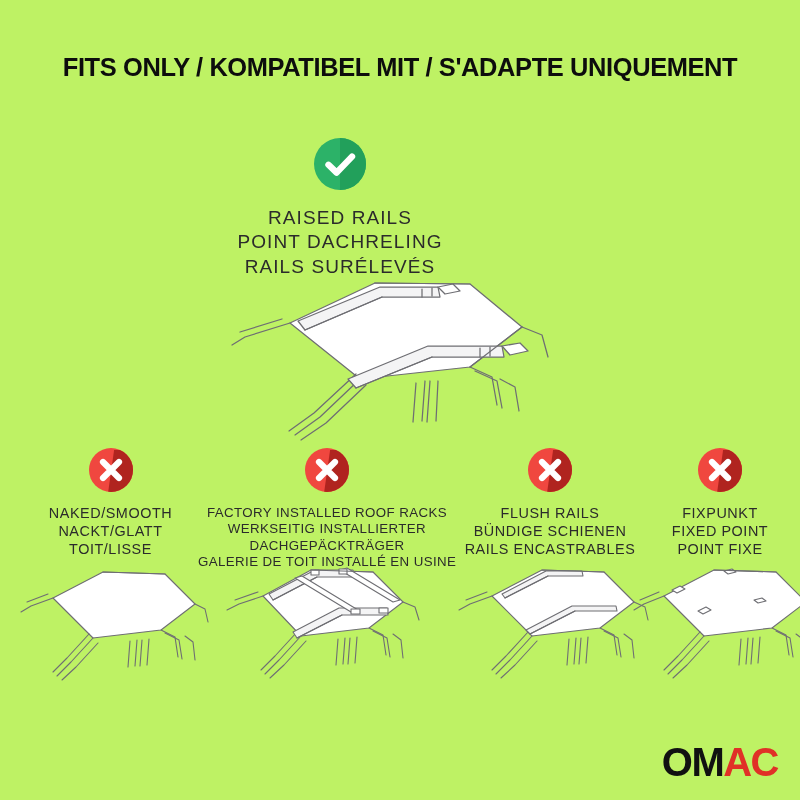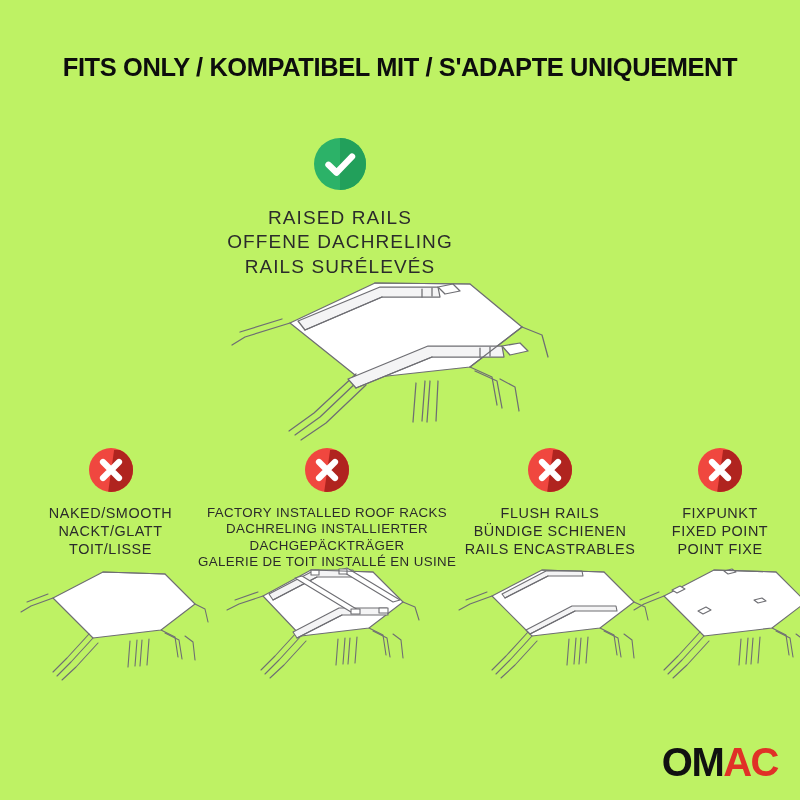--- a/index.html
+++ b/index.html
@@ -157,21 +157,21 @@
 
   <div class="main-block">
     <div class="badge ok">
       <div class="badge-shade"></div>
       <svg viewBox="0 0 52 52" aria-hidden="true">
         <path d="M14.5 26.8 L22.6 34.6 L38 18.6" fill="none" stroke="#ffffff" stroke-width="6.4" stroke-linecap="round" stroke-linejoin="round"></path>
       </svg>
     </div>
     <div class="label-group">
       <div class="label-line">RAISED RAILS</div>
-      <div class="label-line">OFFENE DACHRELING</div>
+      <div class="label-line">POINT DACHRELING</div>
       <div class="label-line">RAILS SURÉLEVÉS</div>
     </div>
   </div>
 
   <div class="main-illo">
     <svg viewBox="0 0 460 175" aria-hidden="true">
       <g fill="none" stroke="#6e6e73" stroke-width="1.25" stroke-linejoin="round" stroke-linecap="round">
 
         <path d="M120 48 L205 8 L300 9 L352 52 L300 92 L190 104 Z" fill="#ffffff"></path>
 
@@ -247,21 +247,21 @@
 
     <div class="cell cell-factory">
       <div class="badge no">
         <div class="badge-shade"></div>
         <svg viewBox="0 0 44 44" aria-hidden="true">
           <path d="M14 14 L30 30 M30 14 L14 30" fill="none" stroke="#ffffff" stroke-width="6.2" stroke-linecap="round"></path>
         </svg>
       </div>
       <div class="label-group">
         <div class="label-line">FACTORY INSTALLED ROOF RACKS</div>
-        <div class="label-line">DACHRELING INSTALLIERTER</div>
+        <div class="label-line">WERKSEITIG INSTALLIERTER</div>
         <div class="label-line">DACHGEPÄCKTRÄGER</div>
         <div class="label-line">GALERIE DE TOIT INSTALLÉ EN USINE</div>
       </div>
       <div class="cell-illo">
         <svg viewBox="0 0 232 142" aria-hidden="true">
           <g fill="none" stroke="#6e6e73" stroke-width="1.1" stroke-linejoin="round" stroke-linecap="round">
             <path d="M52 48 L100 22 L162 24 L192 54 L158 80 L90 88 Z" fill="#ffffff"></path>
             <path d="M52 48 L28 56 L16 62"></path>
             <path d="M47 44 L24 52"></path>
             <path d="M90 88 L68 112 L54 126"></path>

